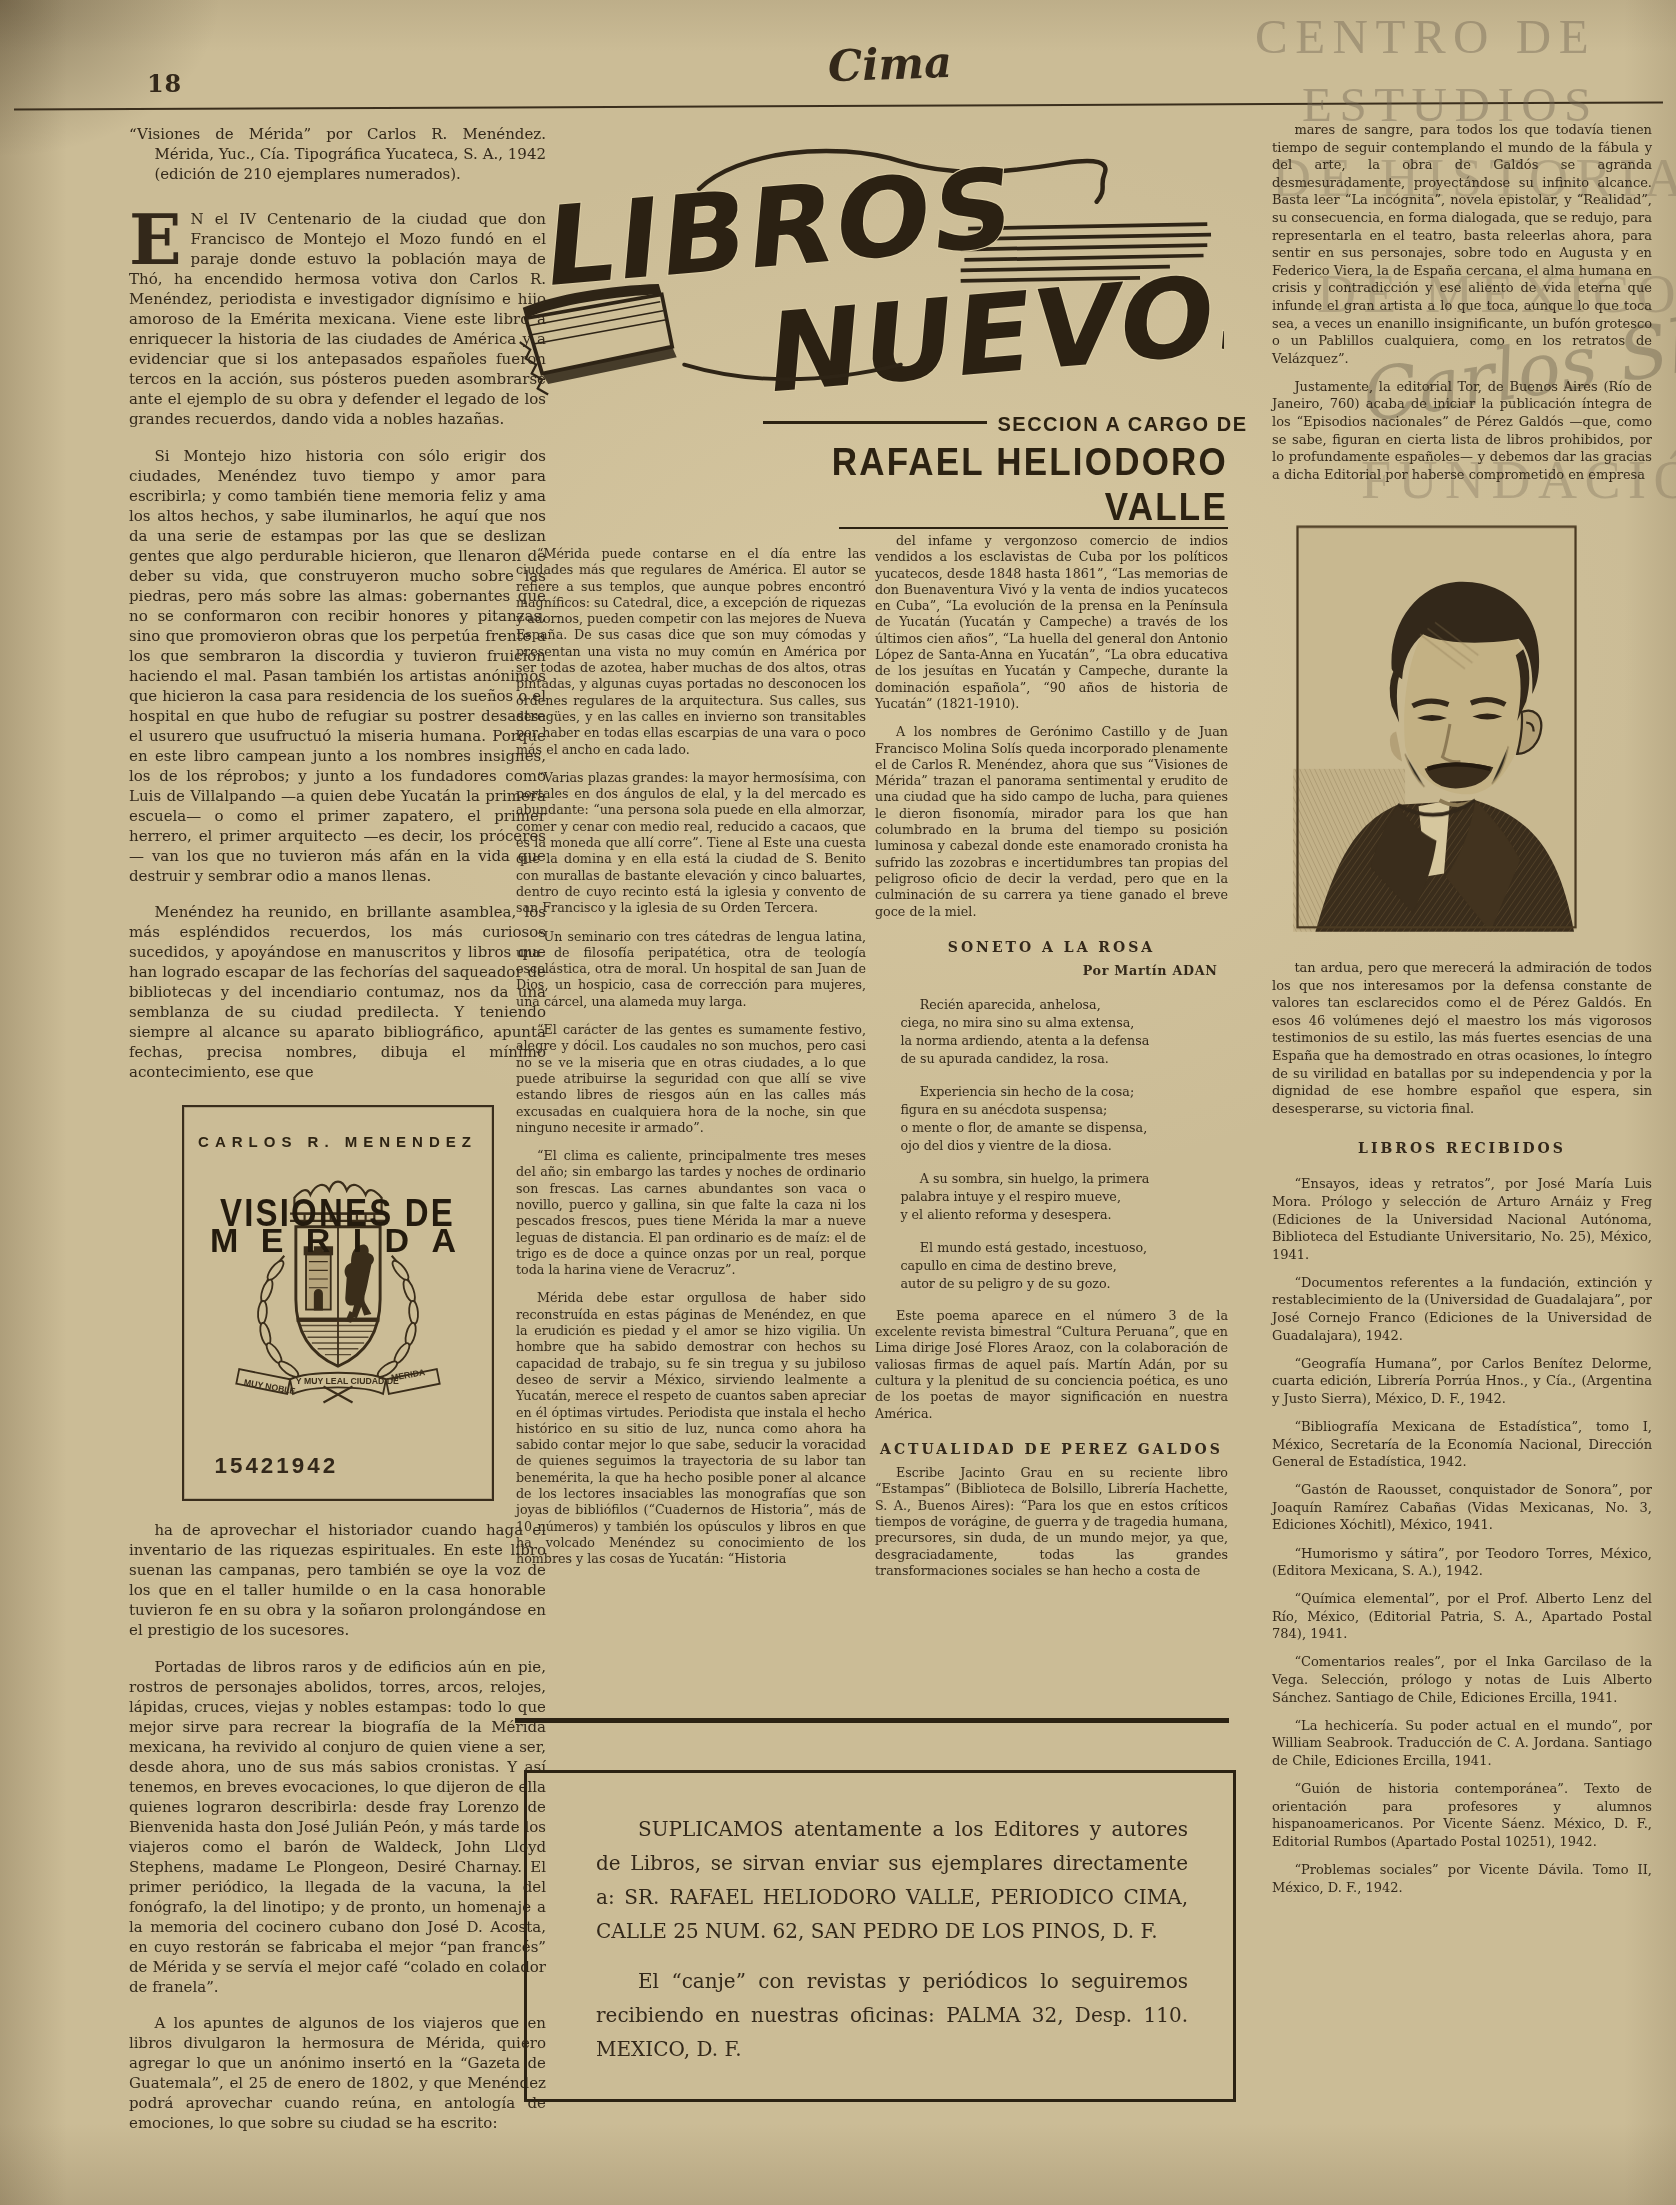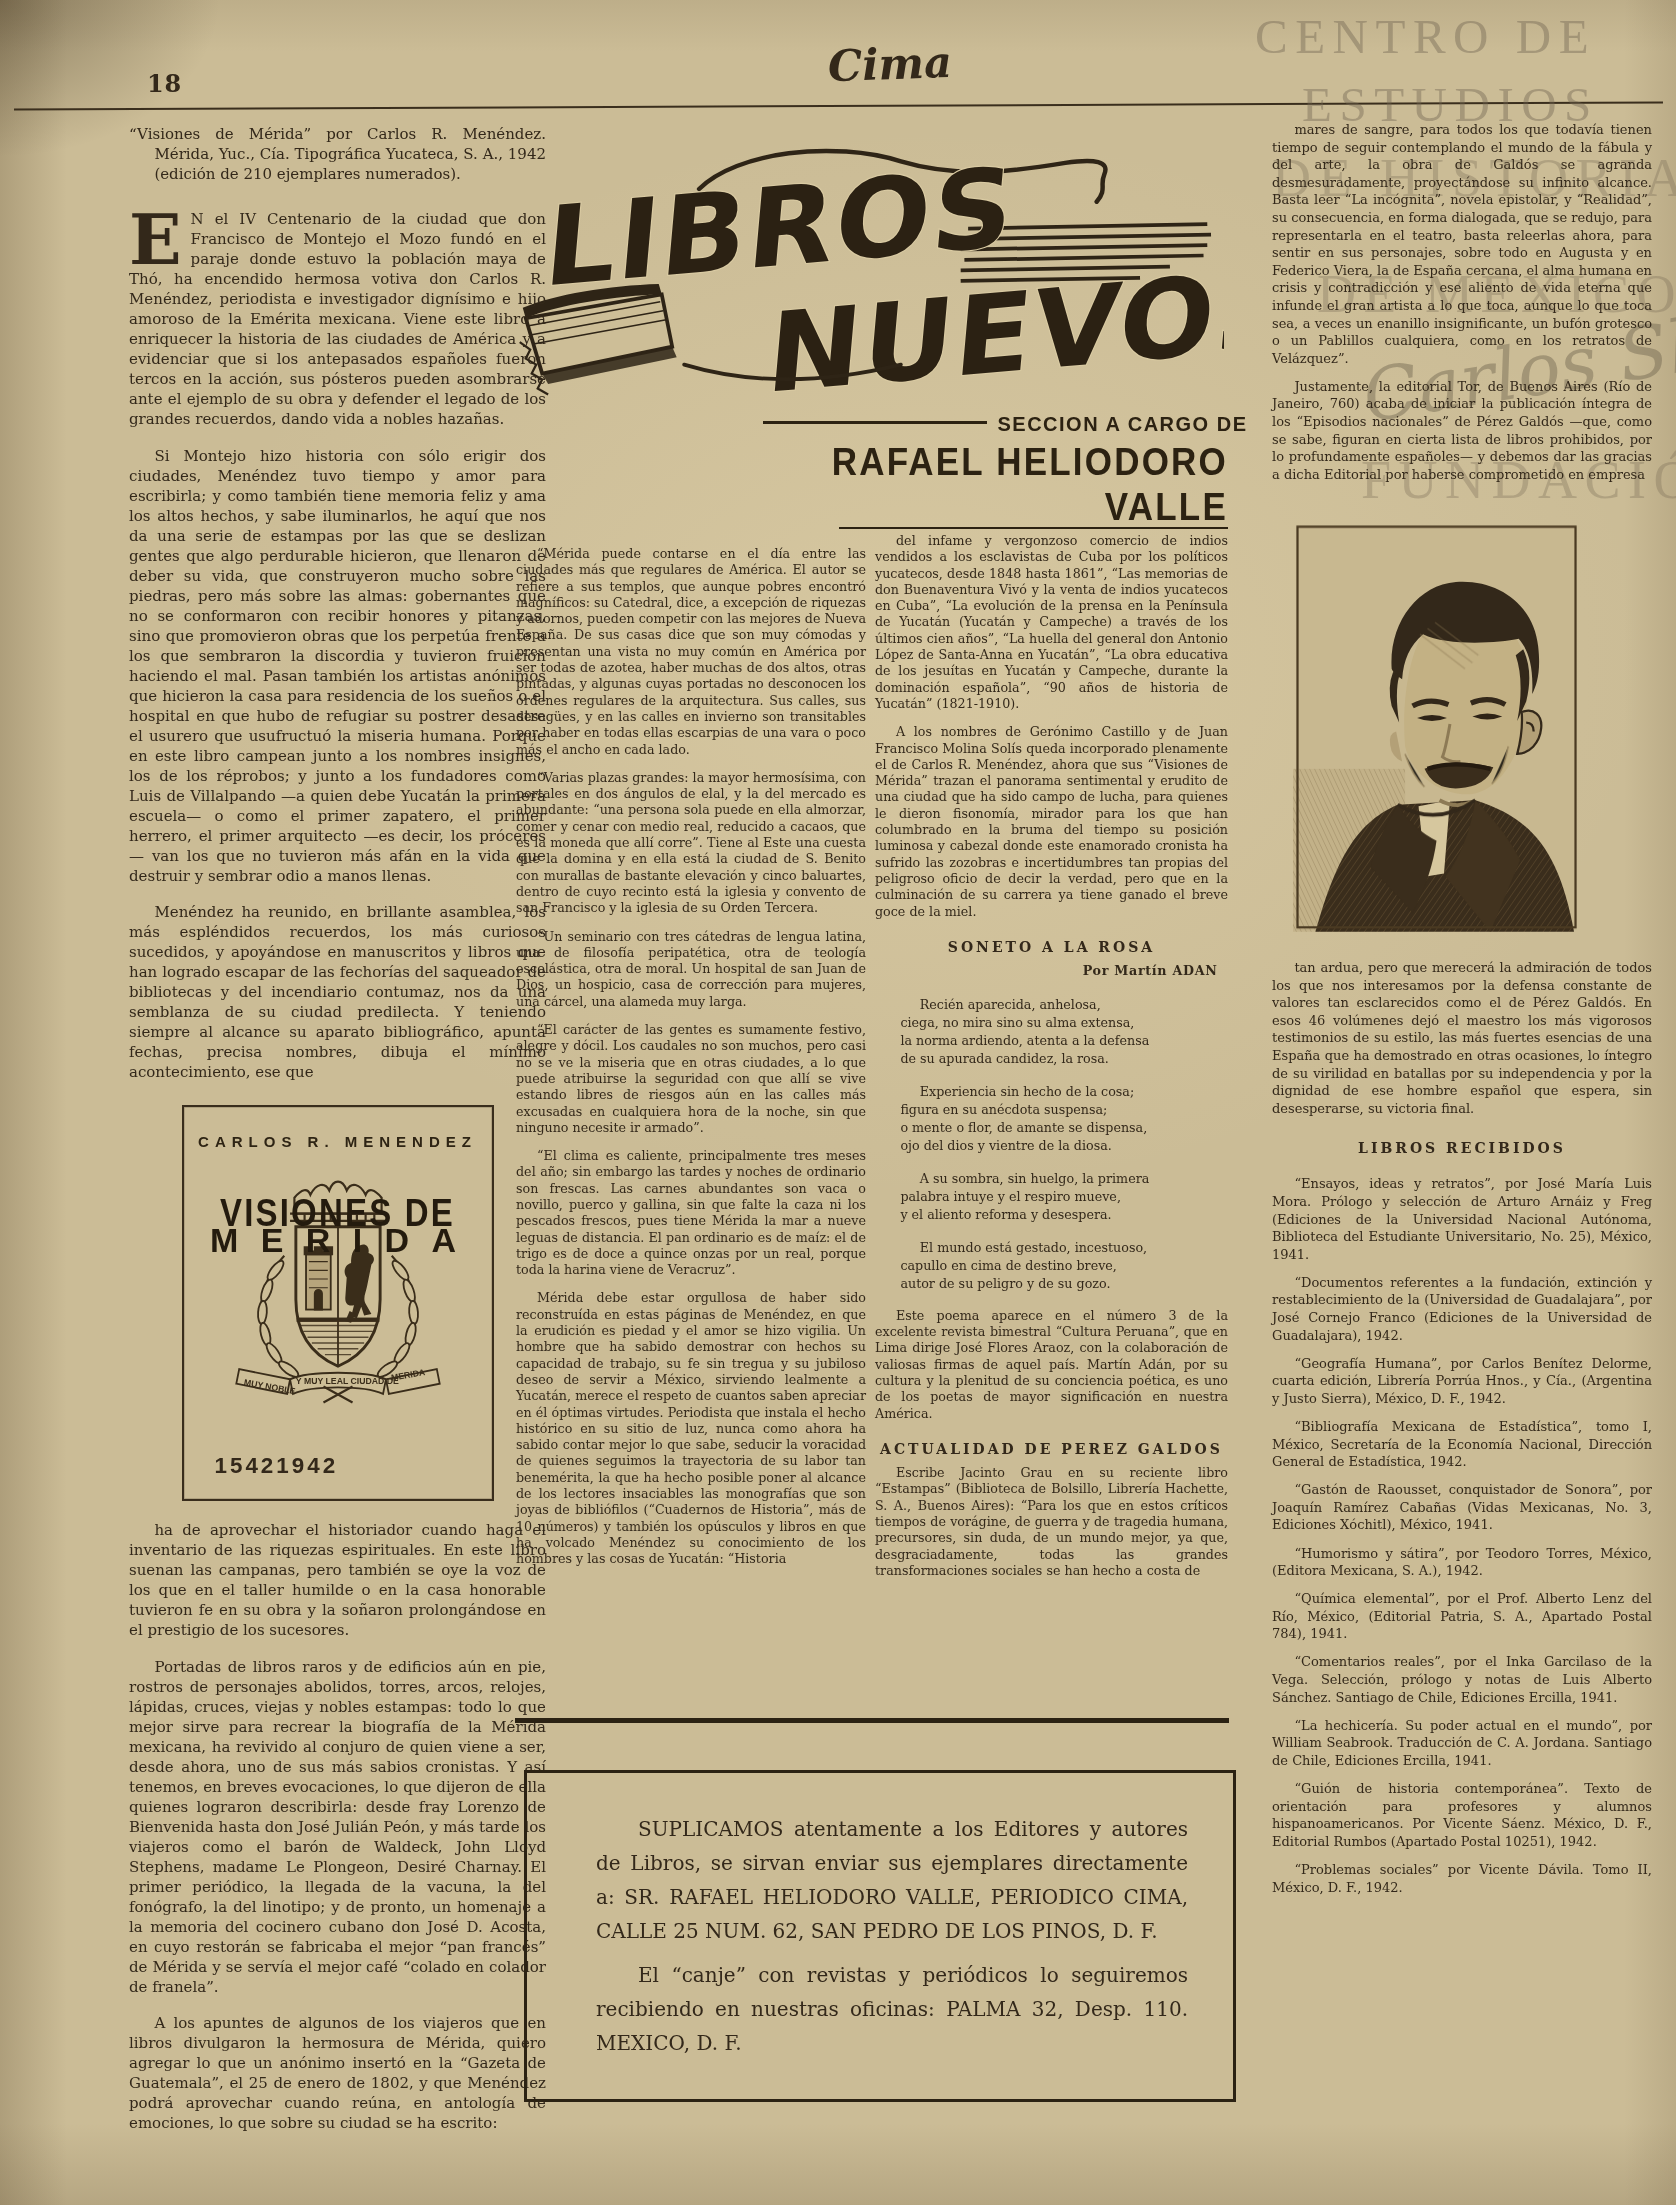--- a/index.html
+++ b/index.html
@@ -72,21 +72,21 @@
   #rcol-top{left:1272px;top:121px;}
   #rcol-bot{left:1272px;top:959px;}
   #rcol-top p,#rcol-bot p{text-indent:22.4px;margin:0 0 10.5px 0;text-align:justify;}
   #recibidos-title{text-align:center;font-weight:bold;font-size:14px;letter-spacing:3px;margin:22.4px 0 18px 0;}
   #portrait{position:absolute;left:1293px;top:522px;}
   
   #heavy-rule{position:absolute;left:515px;top:1718px;width:714px;height:4.5px;background:#2b2213;}
   #notice-box{position:absolute;left:524px;top:1770px;width:712px;height:332px;border:3px solid #2b2213;
               box-sizing:border-box;padding:39px 45px 0 69px;font-weight:normal;font-size:20px;line-height:34px;}
   #notice-box p{margin:0;text-align:justify;text-indent:42px;}
-  #notice-box p + p{margin-top:10px;}
+  #notice-box p + p{margin-top:16px;}
 </style>
 </head>
 <body>
 
 <div id="page">
 
   <div id="page-number">18</div>
   <div id="masthead">Cima</div>
   <div id="top-rule"></div>
 

